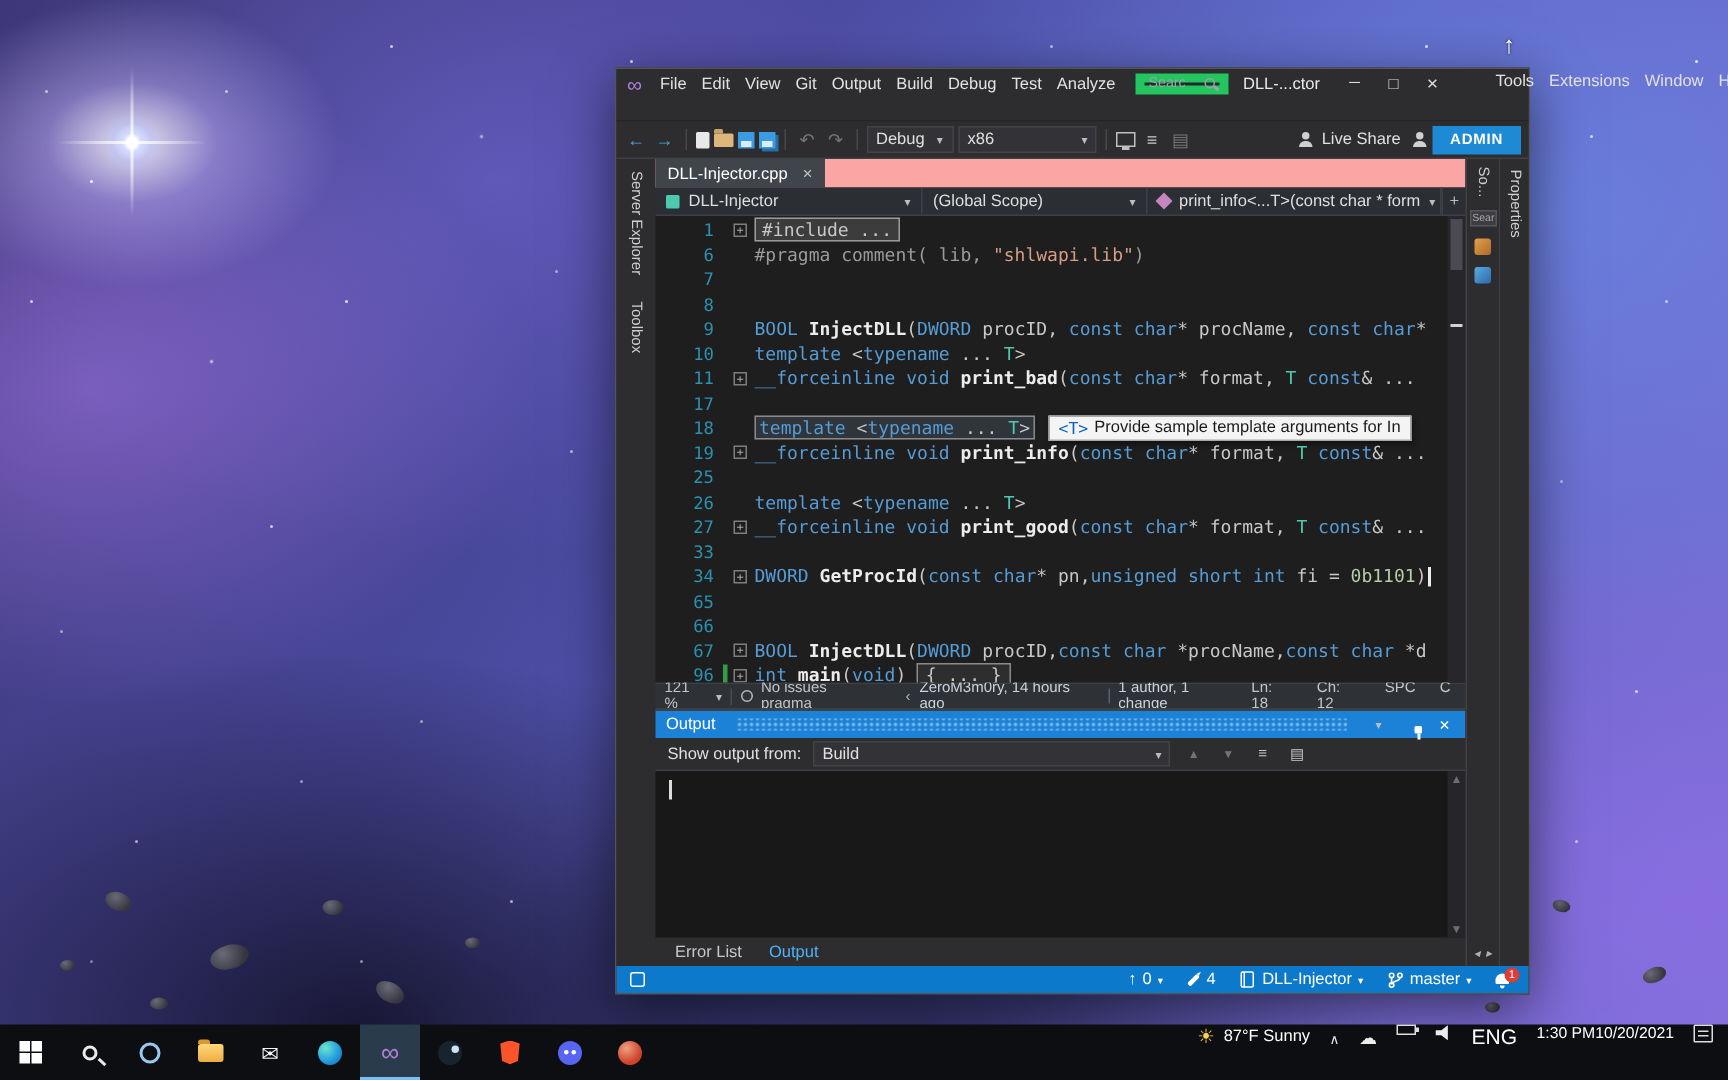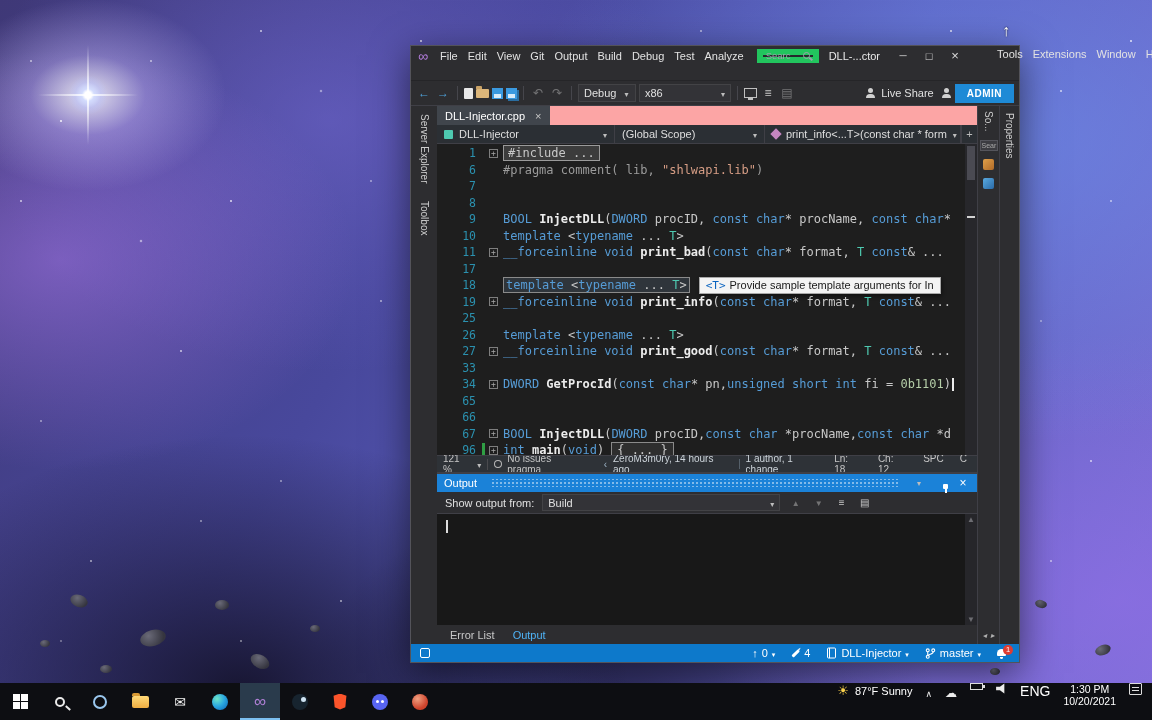--- a/index.html
+++ b/index.html
@@ -210,21 +210,21 @@
 .tb-rust{width:16px;height:16px;border-radius:50%;background:radial-gradient(circle at 35% 30%,#f0a080,#ce422b 65%)}
 .tray{margin-left:auto;display:flex;align-items:flex-start;gap:13px;padding:0 10px;color:#fff}
 .weather{display:flex;align-items:center;gap:6px;font-size:11px}
 .sun::before{content:"☀";color:#fbd34d;font-size:13px}
 .chev-up::before{content:"∧";font-size:9px;color:#e8e8e8}
 .cloudic::before{content:"☁";font-size:12px;color:#ececec}
 .batic{width:13px;height:7px;border:1px solid #ddd;position:relative}
 .batic::after{content:"";position:absolute;right:-3px;top:1px;width:2px;height:3px;background:#ddd}
 .spkic{width:11px;height:11px;background:#ececec;clip-path:polygon(0 35%,35% 35%,75% 5%,75% 95%,35% 65%,0 65%)}
 .lang{font-size:14px}
-.clock{display:flex;flex-direction:column;align-items:center;font-size:10.5px;line-height:12px}
+.clock{display:flex;flex-direction:row;align-items:center;font-size:10.5px;line-height:12px}
 .actic{width:13px;height:12px;border:1px solid #ddd;border-radius:1px;position:relative}
 .actic::after{content:"";position:absolute;left:2px;top:3px;width:7px;height:1px;background:#ddd;box-shadow:0 3px 0 #ddd}
 </style>
 </head>
 <body>
 
 <div class="desktop">
   <div class="stars"></div>
   <div class="bigstar"></div>
   <i class="rock" style="left:70px;top:595px;width:18px;height:12px;transform:rotate(20deg)"></i>

